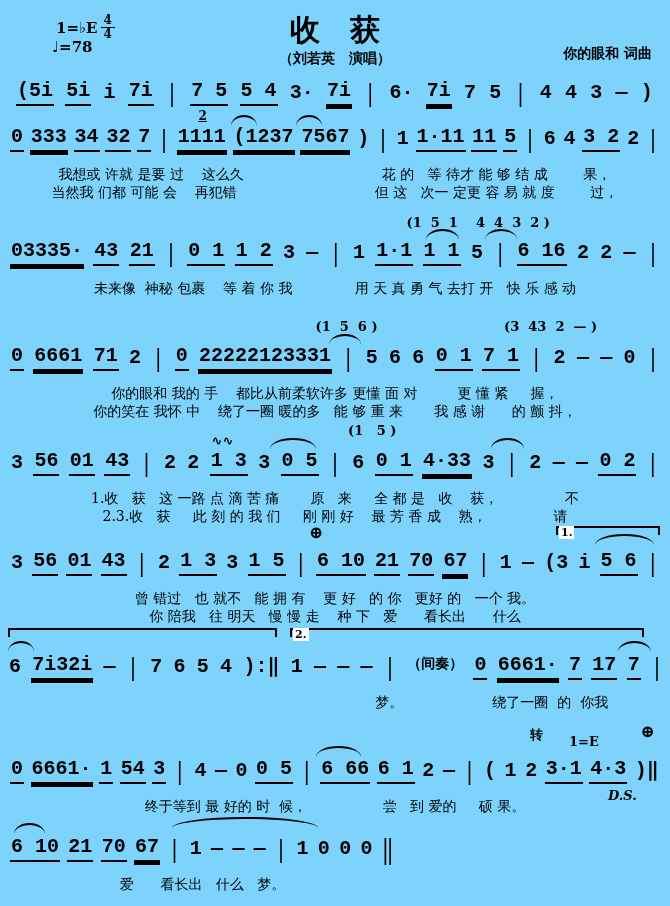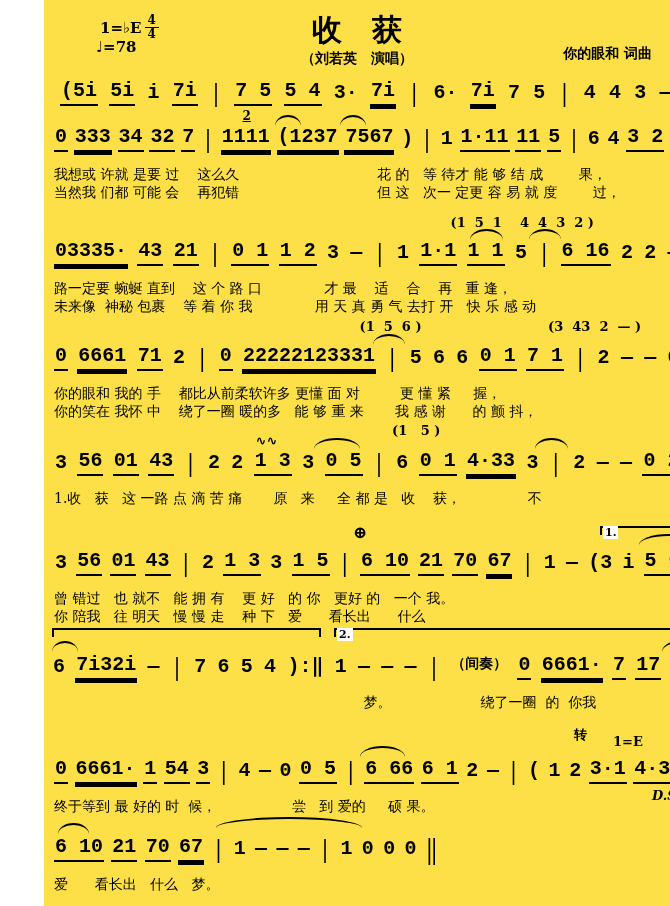--- a/index.html
+++ b/index.html
@@ -1,18 +1,18 @@
 <!DOCTYPE html>
 <html><head>
 <meta charset="utf-8">
 <style>
   * { box-sizing: border-box; margin: 0; padding: 0; }
   html,body { width:670px; height:906px; background:#fff; color:#000;
     font-family:"DejaVu Serif","DejaVu Sans",serif; overflow:hidden; position:relative; }
-  .page { position:absolute; inset:0; background:#fde047;margin-left:44px; }
+  .page { position:absolute; inset:0; background:#7dd3fc; }
 
   
   .keysig { position:absolute; top:14px; left:56px; font-size:15px; font-weight:bold;
     display:flex; align-items:center; white-space:pre; }
   .frac { display:inline-flex; flex-direction:column; align-items:center;
     font-size:12px; line-height:1.1; margin-left:3px; font-weight:bold; }
   .frac .fu { border-bottom:1px solid #000; padding:0 3px; }
   .tempo { position:absolute; top:38px; left:52px; font-size:15px; font-weight:bold; }
   .title { position:absolute; top:10px; left:0; width:100%; text-align:center;
     font-size:30px; font-weight:bold; }
@@ -22,21 +22,21 @@
 
   
   .system { position:absolute; }
   .notation { display:flex; justify-content:space-between; align-items:flex-end;
     font-size:20px; font-weight:bold; white-space:pre; height:30px;font-family:Liberation Mono, monospace; }
   .seg { padding:0 1px 2px 1px; line-height:1.15; }
   .seg.u1 { border-bottom:2px solid #000; }
   .seg.u2 { border-bottom:2px solid #000; box-shadow:0 3px 0 #000; }
   .seg.bar { font-weight:normal; transform:scaleY(1.3); padding-bottom:0; }
   .seg.small { font-size:14px; align-self:center; font-weight:bold; }
-  .lyrics { margin-top:13px; }
+  .lyrics { margin-top:13px;text-align:center; }
   .lyric { font-size:14px; line-height:18px; white-space:pre; }
   .ann { position:absolute; font-size:13px; font-weight:bold; white-space:pre; z-index:2; }
   .ann.coda { font-size:17px; }
   .ann.grace { font-size:12px; text-decoration:underline; }
   .volta { position:absolute; height:9px; border-top:2px solid #000; z-index:1; }
   .volta .tick-l { position:absolute; left:0; top:-2px; width:2px; height:9px; background:#000; }
   .volta .tick-r { position:absolute; right:0; top:-2px; width:2px; height:9px; background:#000; }
   .volta .vl { position:absolute; left:3px; top:-2px; font-size:11px; font-weight:bold;
     background:#fff; padding:0 2px; }
   .slur { position:absolute; height:11px; border-top:2px solid #000;
@@ -71,21 +71,20 @@
           <div class="lyric">我想或 许就 是要 过    这么久                               花 的   等 待才 能 够 结 成        果，</div>
           <div class="lyric">当然我 们都 可能 会    再犯错                               但 这   次一 定更 容 易 就 度        过，</div>
         </div>
       </div>
       <div class="system" style="top: 236px; left: 10px; width: 650px;">
         <div class="slur" style="left: 64%; width: 5%; top: -7px;"></div>
         <div class="slur" style="left: 73%; width: 5%; top: -7px;"></div>
         <div class="ann" style="left: 61%; top: -21px; text-align: right;">(1  5  1    4  4  3  2 )</div>
         <div class="notation"><span class="seg u2">03335·</span><span class="seg u1">43</span><span class="seg u1">21</span><span class="seg bar">|</span><span class="seg u1">0 1</span><span class="seg u1">1 2</span><span class="seg">3</span><span class="seg">—</span><span class="seg bar">|</span><span class="seg">1</span><span class="seg u1">1·1</span><span class="seg u1">1 1</span><span class="seg">5</span><span class="seg bar">|</span><span class="seg u1">6 16</span><span class="seg">2</span><span class="seg">2</span><span class="seg">—</span><span class="seg bar">|</span></div>
         <div class="lyrics">
-          <div class="lyric">路一定要 蜿蜒 直到    这 个 路 口              才 最    适    合    再   重 逢，</div>
           <div class="lyric">未来像  神秘 包裹    等 着 你 我              用 天 真 勇 气 去打 开   快 乐 感 动</div>
         </div>
       </div>
       <div class="system" style="top: 341px; left: 10px; width: 650px;">
         <div class="slur" style="left: 49%; width: 5%; top: -7px;"></div>
         <div class="ann" style="left: 47%; top: -22px; text-align: center;">(1  5  6 )</div>
         <div class="ann" style="left: 76%; top: -22px;">(3  43  2  — )</div>
         <div class="notation"><span class="seg u1">0</span><span class="seg u2">6661</span><span class="seg u1">71</span><span class="seg">2</span><span class="seg bar">|</span><span class="seg u1">0</span><span class="seg u2">22222123331</span><span class="seg bar">|</span><span class="seg">5</span><span class="seg">6</span><span class="seg">6</span><span class="seg u1">0 1</span><span class="seg u1">7 1</span><span class="seg bar">|</span><span class="seg">2</span><span class="seg">—</span><span class="seg">—</span><span class="seg">0</span><span class="seg bar">|</span></div>
         <div class="lyrics">
           <div class="lyric">你的眼和 我的 手    都比从前柔软许多 更懂 面 对         更 懂 紧     握，</div>
@@ -93,20 +92,21 @@
         </div>
       </div>
       <div class="system" style="top: 446px; left: 10px; width: 650px;">
         <div class="slur" style="left: 40%; width: 7%; top: -8px;"></div>
         <div class="slur" style="left: 74%; width: 5%; top: -8px;"></div>
         <div class="ann" style="left: 31%; top: -13px;">∿∿</div>
         <div class="ann" style="left: 52%; top: -23px;">(1   5 )</div>
         <div class="notation"><span class="seg">3</span><span class="seg u1">56</span><span class="seg u1">01</span><span class="seg u1">43</span><span class="seg bar">|</span><span class="seg">2</span><span class="seg">2</span><span class="seg u1">1 3</span><span class="seg">3</span><span class="seg u1">0 5</span><span class="seg bar">|</span><span class="seg">6</span><span class="seg u1">0 1</span><span class="seg u2">4·33</span><span class="seg">3</span><span class="seg bar">|</span><span class="seg">2</span><span class="seg">—</span><span class="seg">—</span><span class="seg u1">0 2</span><span class="seg bar">|</span></div>
         <div class="lyrics">
           <div class="lyric">1.收   获   这 一路 点 滴 苦 痛       原   来     全 都 是   收    获，               不</div>
+          <div class="lyric">2.3.收   获     此 刻 的 我 们     刚 刚 好    最 芳 香 成    熟，               请</div>
         </div>
       </div>
       <div class="system" style="top: 546px; left: 10px; width: 650px;">
         <div class="volta" style="left: 84%; width: 16%; top: -20px;">
           <div class="tick-l"></div>
           <div class="tick-r"></div>
           <div class="vl">1.</div>
         </div>
         <div class="slur" style="left: 90%; width: 9%; top: -12px;"></div>
         <div class="ann coda" style="left: 46%; top: -24px;">⊕</div>

